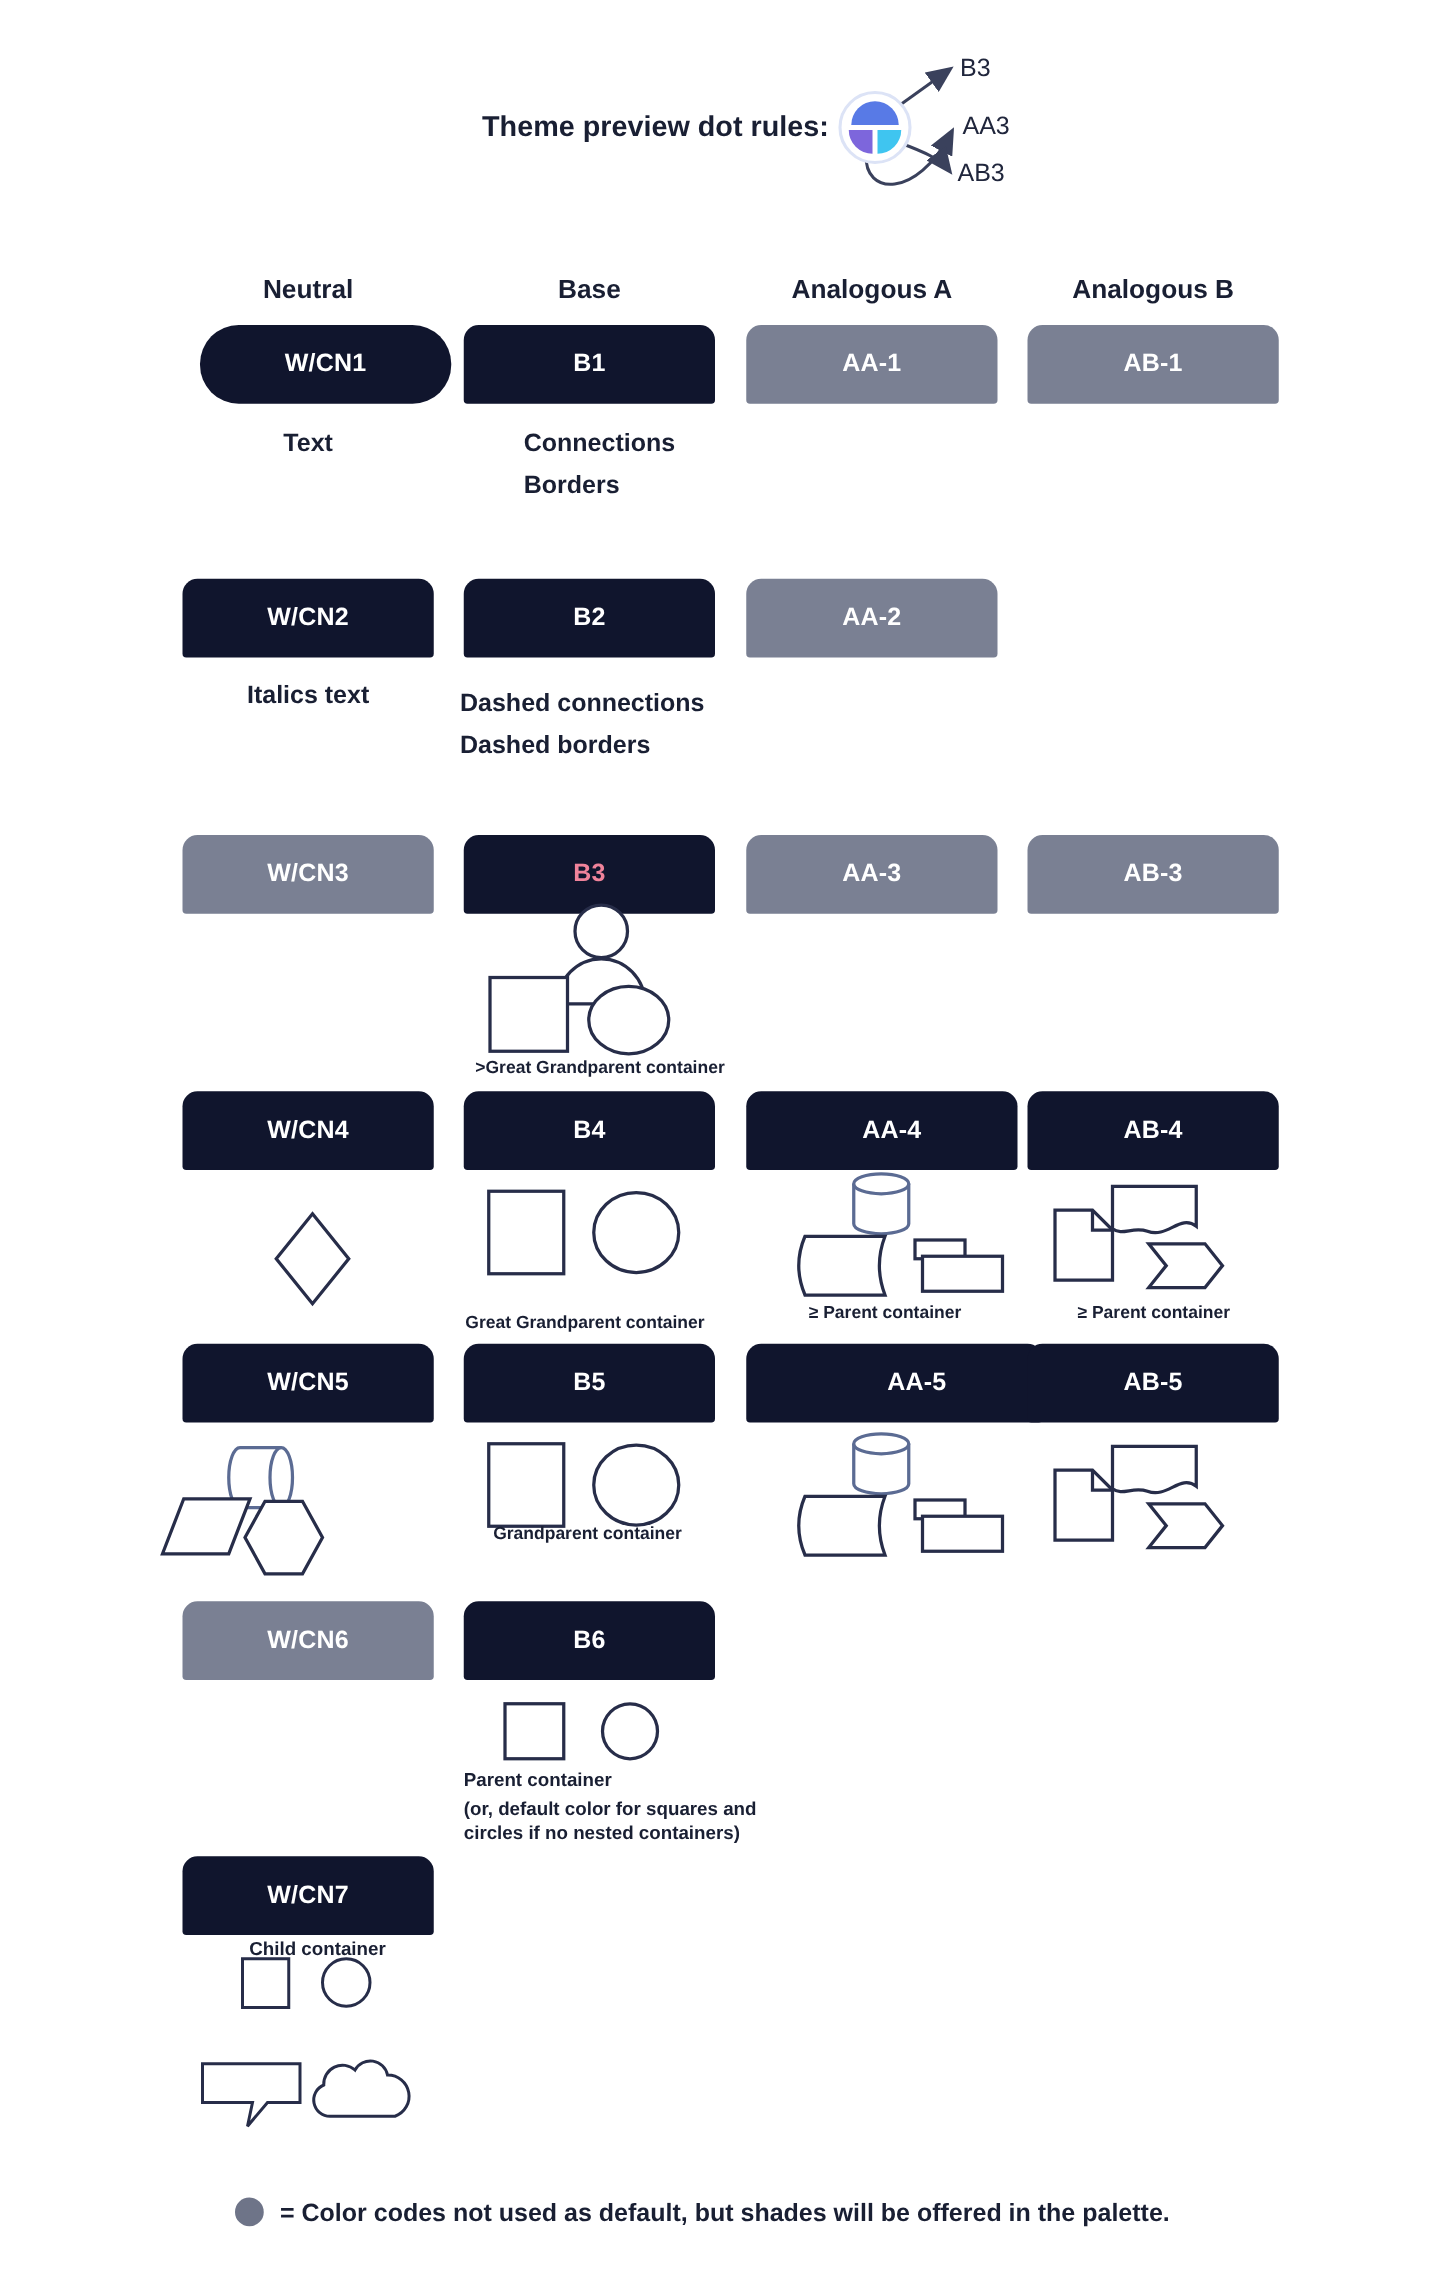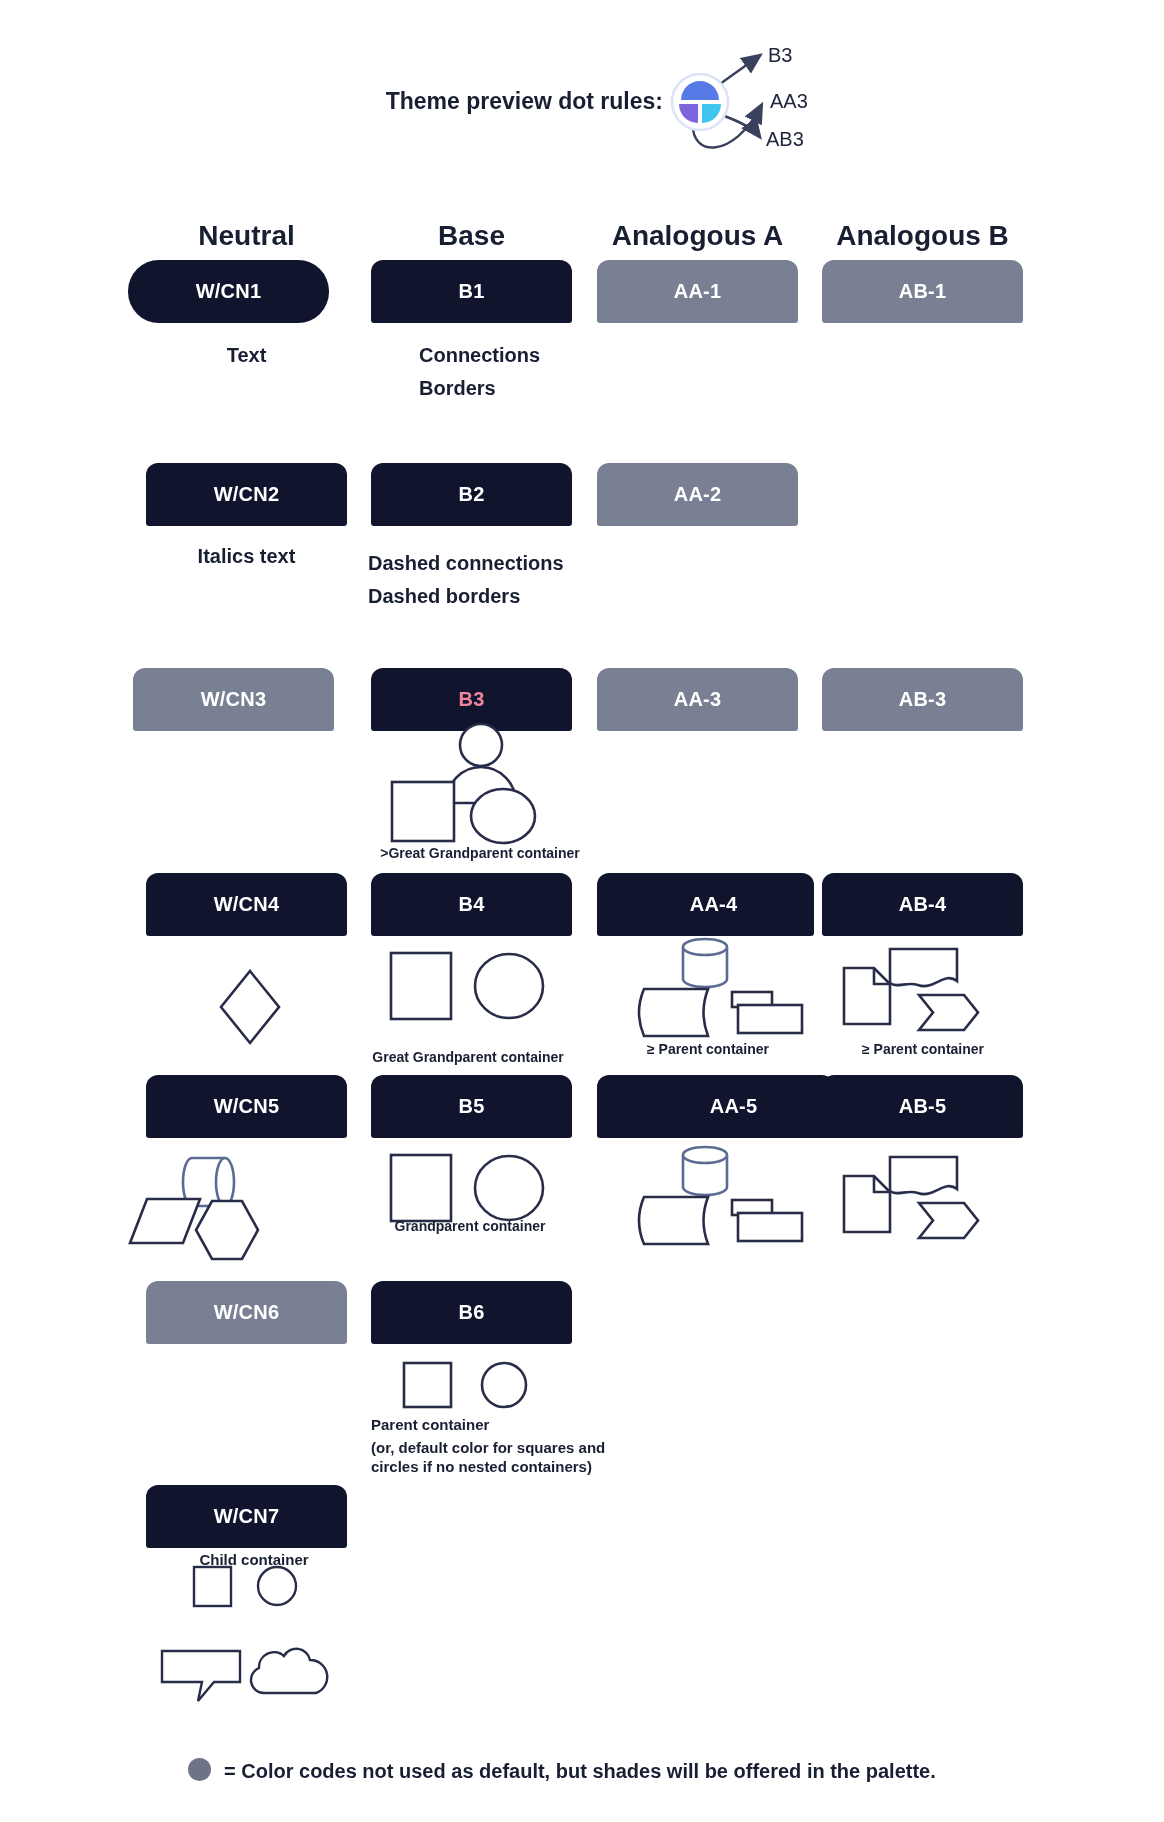--- a/index.html
+++ b/index.html
@@ -8,21 +8,21 @@
     font-family:"Liberation Sans",sans-serif;color:#191F33;
   }
   .pill{
     position:absolute;width:201px;height:63px;border-radius:12px 12px 3px 3px;
     display:flex;align-items:center;justify-content:center;
     font-weight:bold;font-size:20px;color:#ffffff;letter-spacing:.2px;
   }
   .pill.dark{background:#10152D;}
   .pill.gray{background:#7A8093;}
   .pill.dark-pink{background:#10152D;color:#F0839B;}
-  .hdr{position:absolute;width:201px;text-align:center;font-weight:bold;font-size:28px;color:#191F33;}
+  .hdr{position:absolute;width:201px;text-align:center;font-weight:bold;font-size:21px;color:#191F33;}
   .lbl{position:absolute;font-weight:bold;font-size:20px;color:#191F33;white-space:nowrap;}
   .lbl.ctr{width:201px;text-align:center;}
   .cap{position:absolute;font-weight:bold;font-size:14px;color:#191F33;width:300px;text-align:center;white-space:nowrap;}
   .cap2{position:absolute;font-weight:bold;font-size:15px;color:#191F33;white-space:nowrap;}
   .cap2.ctr{width:200px;text-align:center;}
   .title{position:absolute;left:340px;top:88px;width:323px;text-align:right;
     font-size:23px;font-weight:600;color:#191F33;}
   .dotlabel{position:absolute;font-size:20px;font-weight:500;color:#20263C;}
   svg{position:absolute;overflow:visible;}
   .legend-dot{position:absolute;left:188px;top:1758px;width:23px;height:23px;border-radius:50%;background:#6E7488;}
@@ -55,36 +55,36 @@
   </svg>
   <div class="dotlabel" style="left:768px;top:44px;">B3</div>
   <div class="dotlabel" style="left:770px;top:90px;">AA3</div>
   <div class="dotlabel" style="left:766px;top:128px;">AB3</div>
 
   <div class="hdr" style="left:146px;top:220px;">Neutral</div>
   <div class="hdr" style="left:371px;top:220px;">Base</div>
   <div class="hdr" style="left:597px;top:220px;">Analogous A</div>
   <div class="hdr" style="left:822px;top:220px;">Analogous B</div>
 
-  <div class="pill dark" style="left:128px;top:260px;border-radius:31px;">W/CN1</div>
+  <div class="pill dark" style="left:160px;top:260px;border-radius:31px;">W/CN1</div>
   <div class="pill dark" style="left:371px;top:260px;">B1</div>
   <div class="pill gray" style="left:597px;top:260px;">AA-1</div>
   <div class="pill gray" style="left:822px;top:260px;">AB-1</div>
   <div class="lbl ctr" style="left:146px;top:344px;">Text</div>
   <div class="lbl" style="left:419px;top:344px;">Connections</div>
   <div class="lbl" style="left:419px;top:377px;">Borders</div>
 
   <div class="pill dark" style="left:146px;top:463px;">W/CN2</div>
   <div class="pill dark" style="left:371px;top:463px;">B2</div>
   <div class="pill gray" style="left:597px;top:463px;">AA-2</div>
   <div class="lbl ctr" style="left:146px;top:545px;">Italics text</div>
   <div class="lbl" style="left:368px;top:552px;">Dashed connections</div>
   <div class="lbl" style="left:368px;top:585px;">Dashed borders</div>
 
-  <div class="pill gray" style="left:133px;top:668px;text-align:right;">W/CN3</div>
+  <div class="pill gray" style="left:146px;top:668px;text-align:right;">W/CN3</div>
   <div class="pill dark-pink" style="left:371px;top:668px;">B3</div>
   <div class="pill gray" style="left:597px;top:668px;">AA-3</div>
   <div class="pill gray" style="left:822px;top:668px;">AB-3</div>
 
   <svg style="left:382px;top:724px;" width="170" height="122" viewBox="0 0 170 122">
     <g fill="#ffffff" stroke="#272D49" stroke-width="2.6">
       <circle cx="99" cy="21" r="21"></circle>
       <path d="M64,79 a35,36 0 0 1 70,0 Z"></path>
       <rect x="10" y="58" width="62" height="59"></rect>
       <ellipse cx="121" cy="92" rx="32" ry="27"></ellipse>

